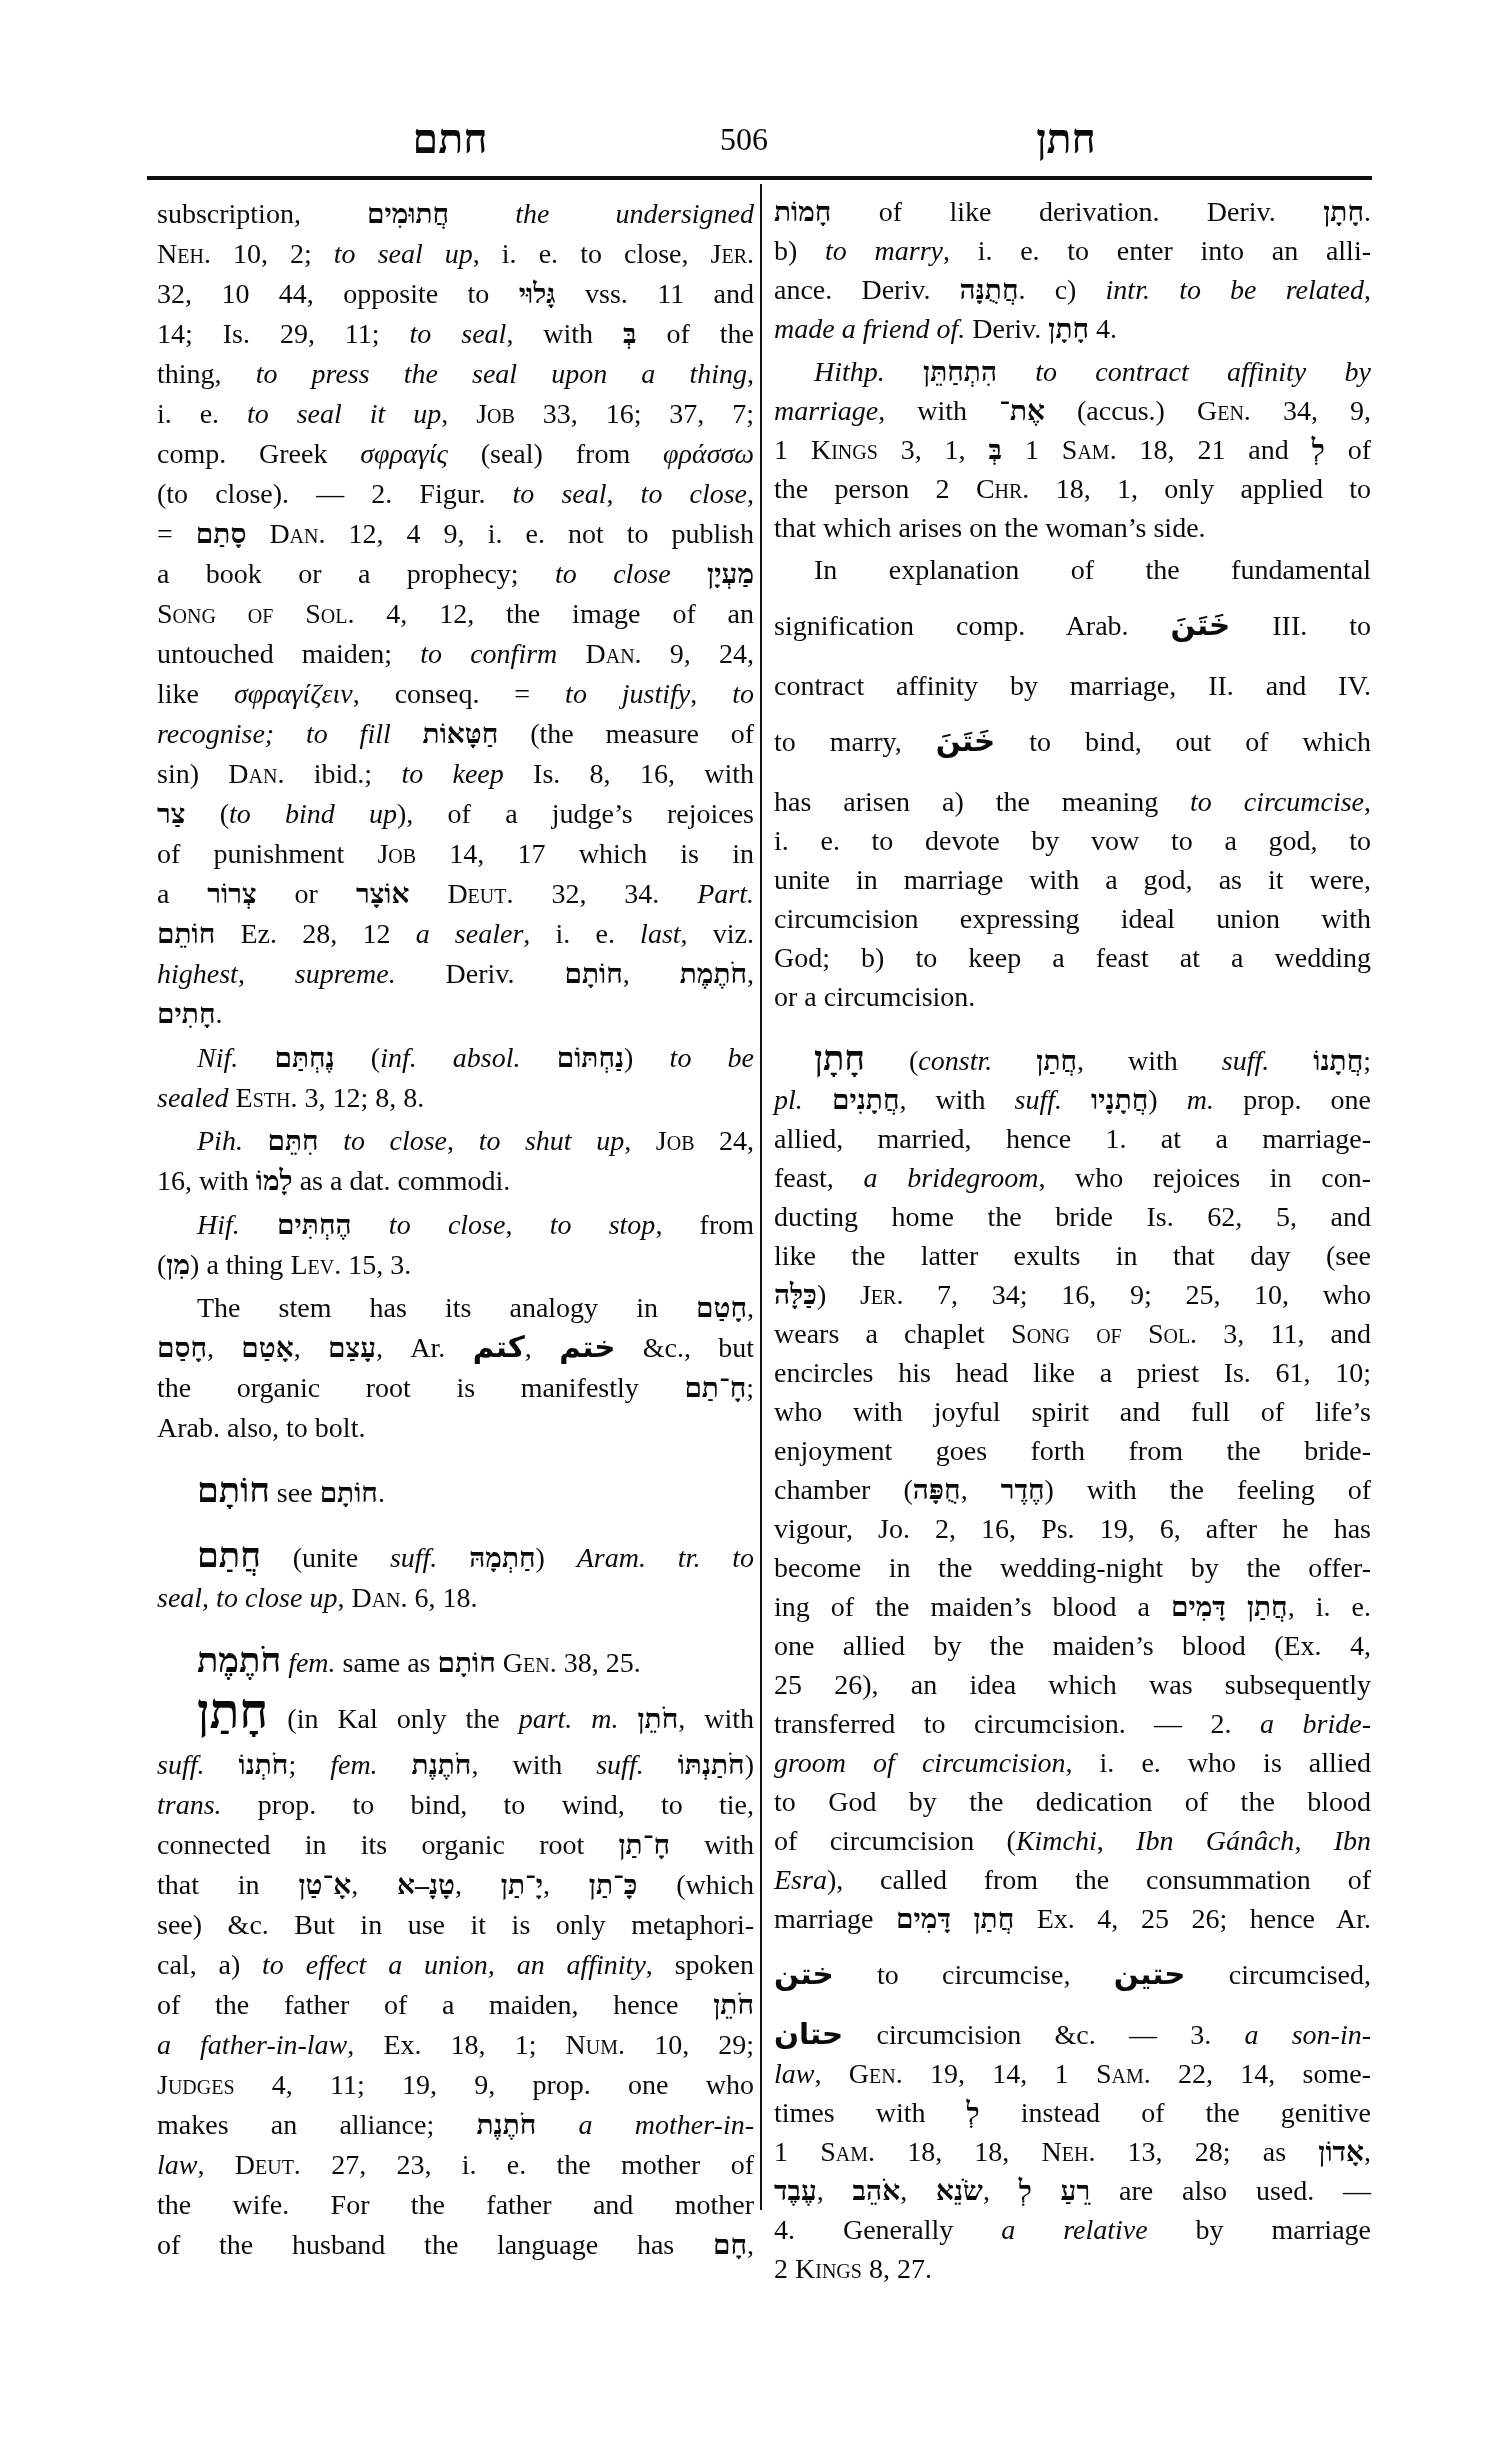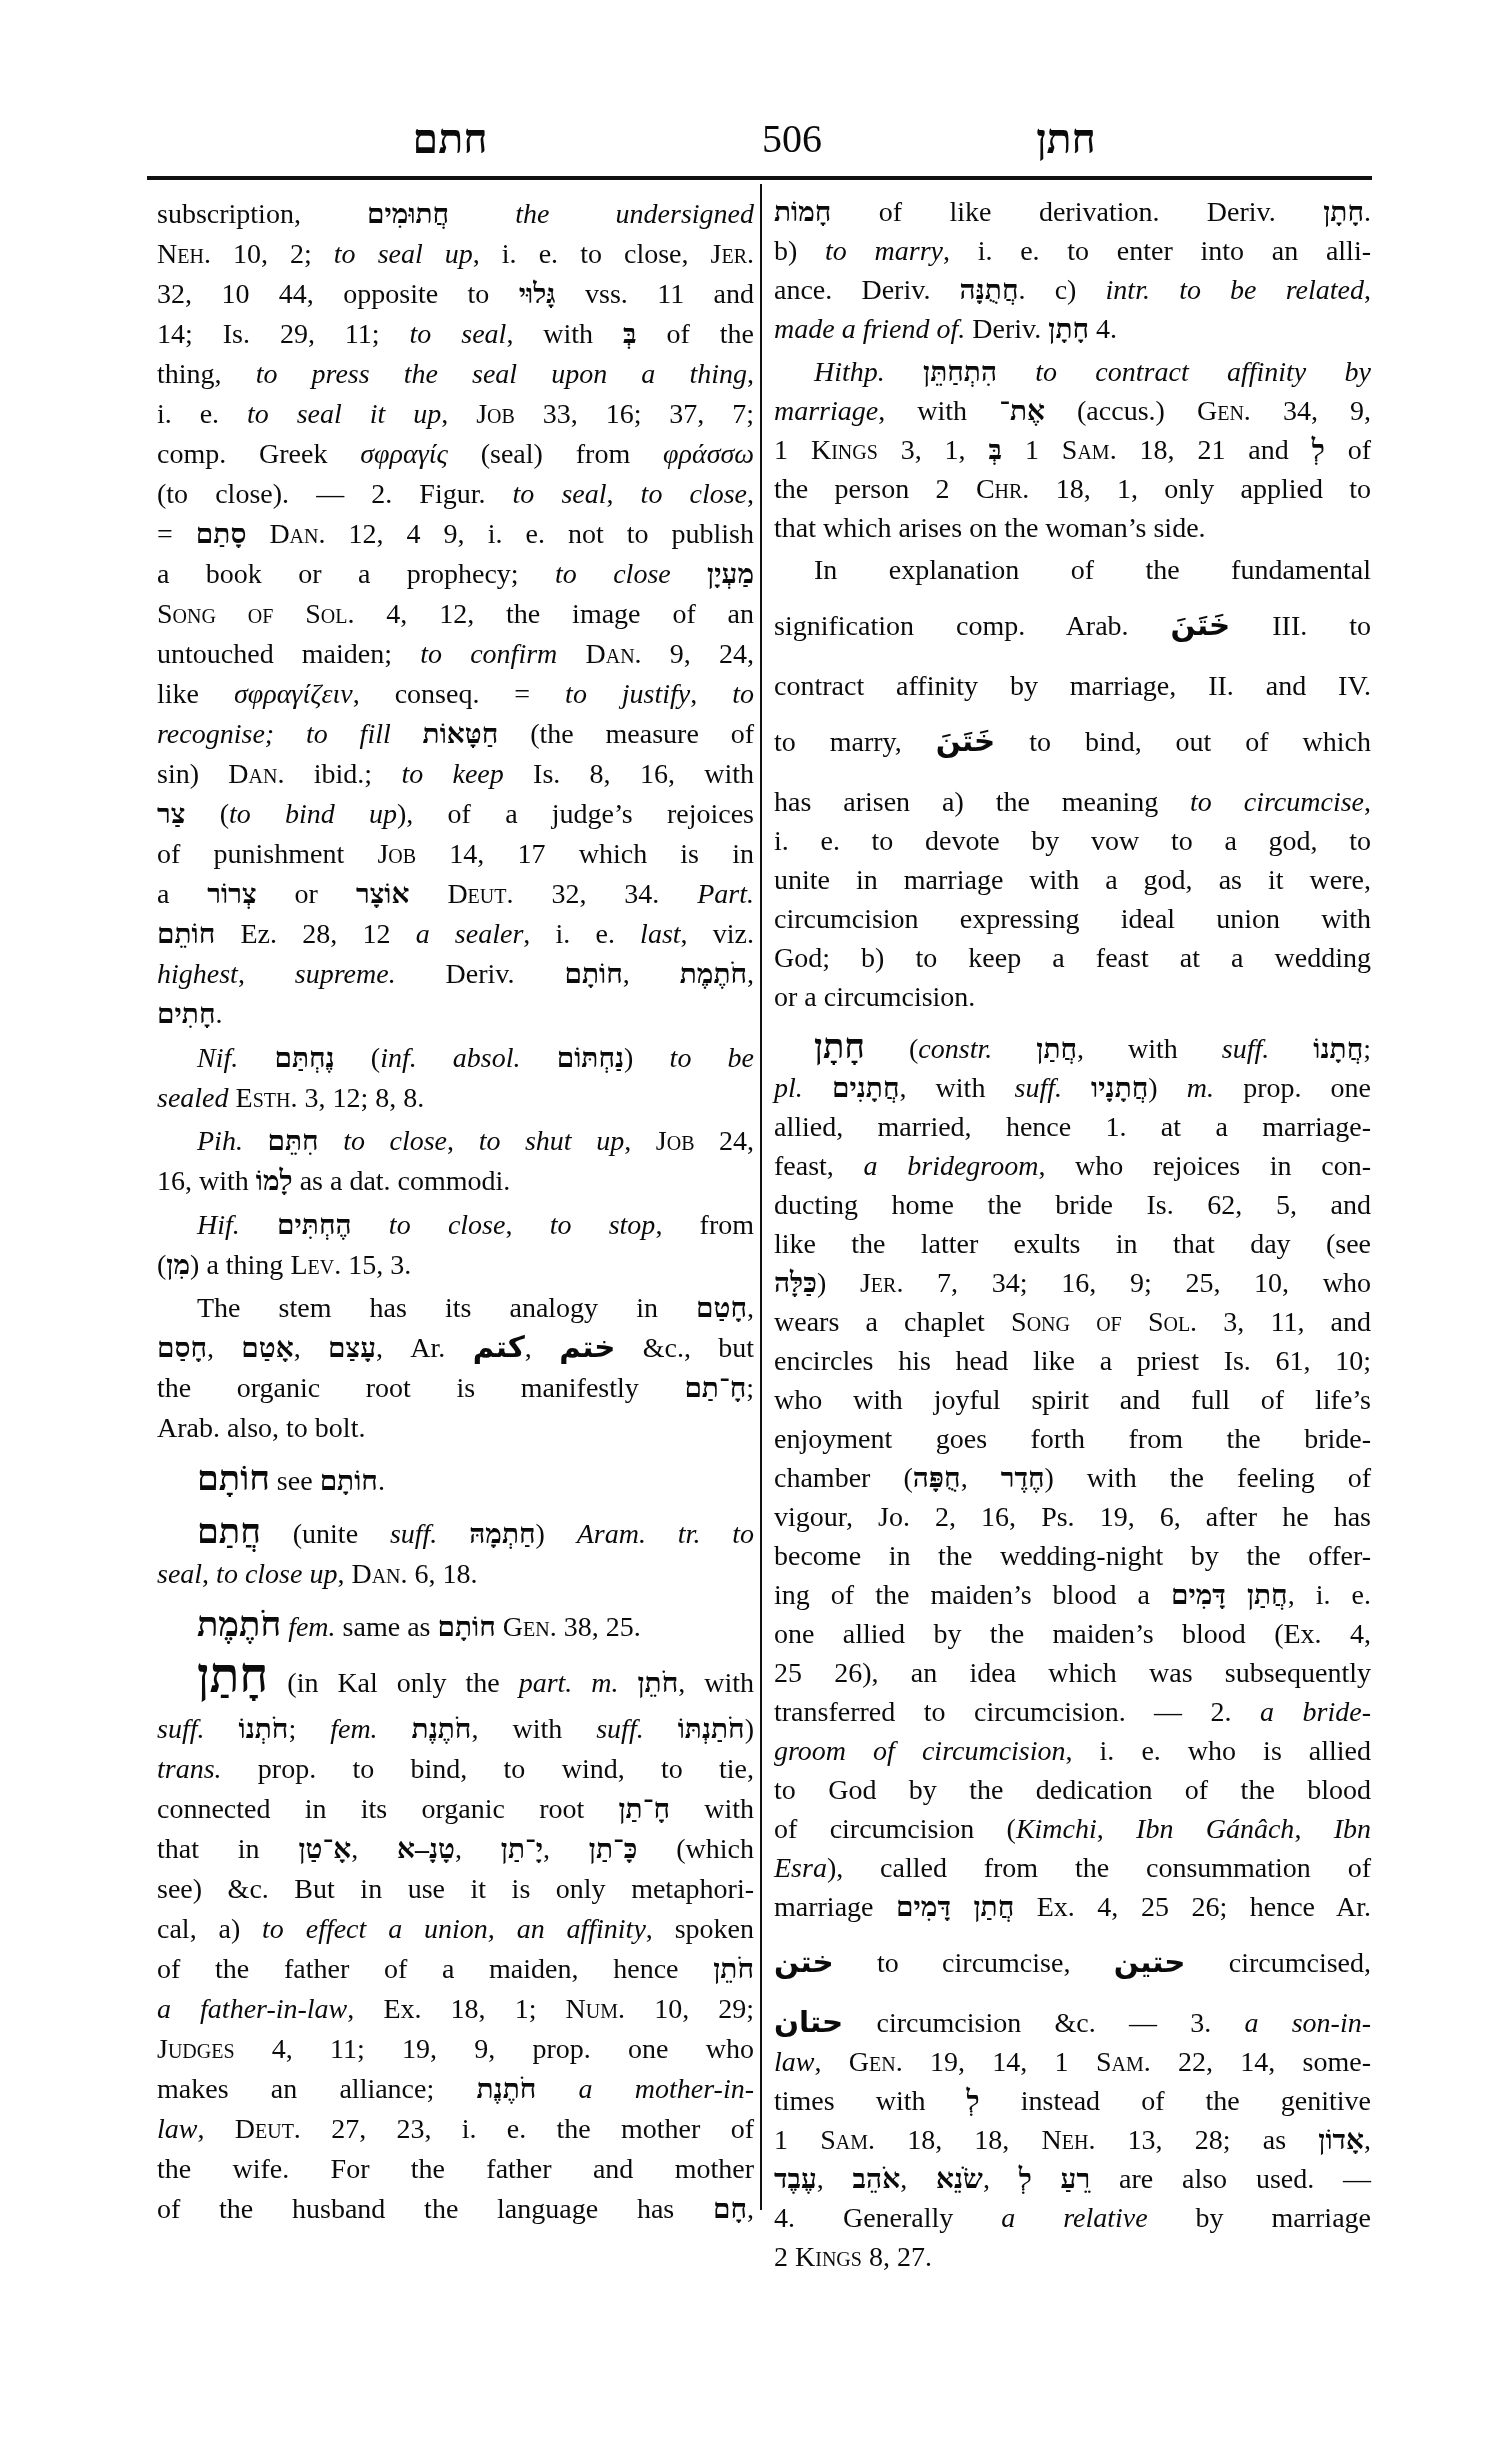--- a/index.html
+++ b/index.html
@@ -11,39 +11,39 @@
   .page-header { position: absolute; left: 0; top: 113px; width: 1206px; height: 52px; }
   .guide {
     position: absolute; top: 0; width: 108px; height: 52px; line-height: 52px;
     text-align: center; font-size: 41px; font-weight: bold;
     font-family: "Liberation Serif", "DejaVu Sans", serif;
     unicode-bidi: isolate;
   }
   .guide.left { left: 396px; }
   .guide.right { left: 1012px; }
   .pagenum {
-    position: absolute; top: 0; left: 738px; width: 108px; height: 52px; line-height: 52px;
-    text-align: center; font-size: 40px; font-family: "Liberation Serif", serif;
+    position: absolute; top: 0; left: 720px; width: 108px; height: 52px; line-height: 52px;
+    text-align: left; font-size: 32px; font-family: "Liberation Serif", serif;
   }
   .rule { position: absolute; left: 147px; top: 176px; width: 1225px; height: 3.6px; background: #111; }
   .divider { position: absolute; left: 760px; top: 184px; width: 1.8px; height: 2026px; background: #111; }
 
   .col { position: absolute; width: 597px; }
   .col.left { left: 157px; top: 194px; }
   .col.right { left: 774px; top: 192px; }
 
   .line {
     font-size: 28px; height: 40px; line-height: 40px;
     text-align: justify; text-align-last: justify;
     overflow: visible; white-space: normal;
   }
   .col.right .line { height: 39px; line-height: 39px; }
   .line.end { text-align-last: left; }
   .line.para { margin-top: 3.6px; text-indent: 40px; }
-  .line.entry { margin-top: 13px; text-indent: 40px; }
+  .line.entry { margin-top: 25px; text-indent: 40px; }
   .line.entry.big { margin-top: 16px; }
   .line.big + .line { margin-top: 6px; }
   .line.tall { margin-top: 17px; }
   .line.tall + .line { margin-top: 21px; }
 
   .run { line-height: 0; }
   .run.i { font-style: italic; }
   .run.sc { font-variant: small-caps; }
   .run.gr { font-style: italic; }
   .run.he { unicode-bidi: isolate; font-weight: bold; font-family: "Liberation Serif", "DejaVu Sans", serif; }

